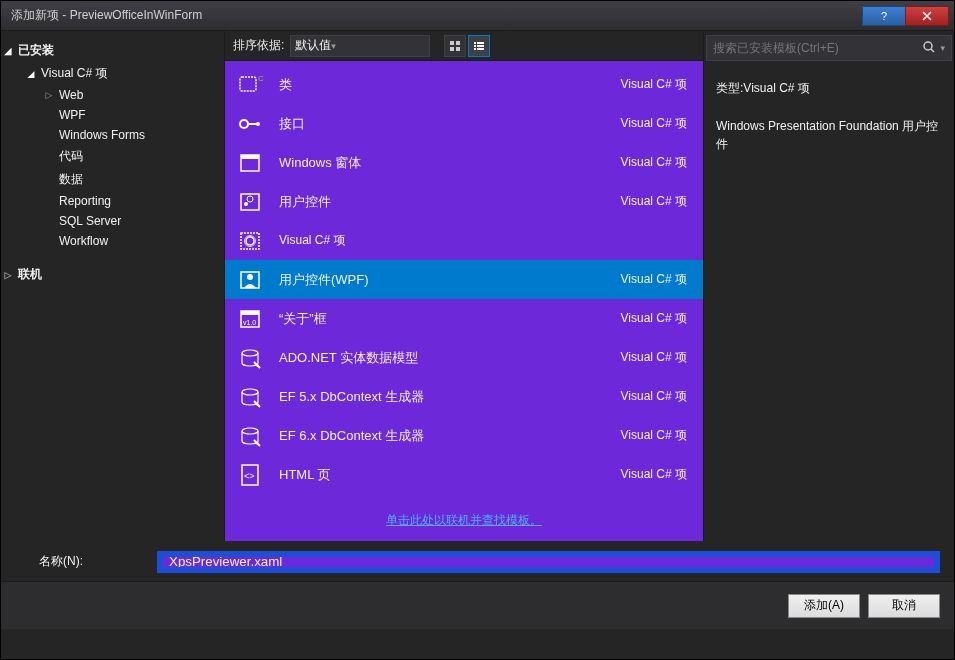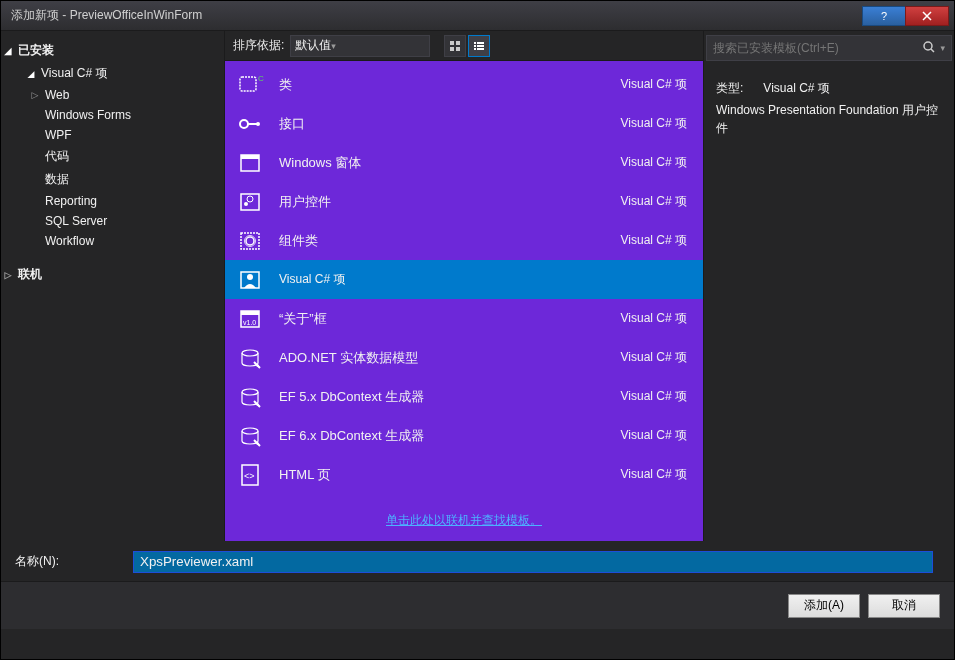--- a/index.html
+++ b/index.html
@@ -14,44 +14,44 @@
     .dialog-body { flex: 1; display: flex; flex-direction: column; background: #252526; }
     .top-row { display: flex; height: 510px; }
     .left-panel { width: 224px; background: #252526; border-right: 1px solid #1b1b1c; padding-top: 8px; }
     .tree-item { padding: 3px 0; cursor: pointer; color: #f1f1f1; display: flex; align-items: center; }
     .tree-arrow { width: 12px; display: inline-block; text-align: center; color: #999; font-size: 9px; }
     .tree-arrow.collapsed::before { content: "▷"; }
     .tree-arrow.expanded::before { content: "◢"; color: #fff; }
     .tree-label { padding-left: 4px; }
     .tree-l0 { padding-left: 1px; font-weight: bold; }
     .tree-l1 { padding-left: 24px; }
-    .tree-l2 { padding-left: 28px; }
+    .tree-l2 { padding-left: 42px; }
     .middle-panel { flex: 1; background: #6d28d9; display: flex; flex-direction: column; border-right: 1px solid #1b1b1c; }
     .toolbar { height: 30px; display: flex; align-items: center; padding: 0 8px; background: #252526; border-bottom: 1px solid #1b1b1c; gap: 6px; }
     .sort-label { color: #f1f1f1; }
     .sort-combo { background: #333337; border: 1px solid #3f3f46; color: #f1f1f1; padding: 2px 4px; width: 140px; height: 22px; display: flex; align-items: center; cursor: pointer; }
     .view-btns { display: flex; margin-left: 8px; gap: 2px; }
     .view-btn { width: 22px; height: 22px; display: flex; align-items: center; justify-content: center; background: #333337; border: 1px solid #3f3f46; cursor: pointer; }
     .view-btn.active { background: #3f3f46; border-color: #007acc; }
     .template-list { flex: 1; overflow-y: auto; padding: 4px 0; }
     .template-item { display: flex; align-items: center; height: 39px; padding: 0 10px; cursor: pointer; }
     .template-item.selected { background: #007acc; }
     .template-icon { width: 30px; height: 30px; display: flex; align-items: center; justify-content: center; margin-right: 14px; }
     .template-name { flex: 1; color: #f1f1f1; font-size: 13px; }
     .template-lang { color: #f1f1f1; font-size: 12px; padding-right: 6px; }
     .online-link { text-align: center; padding: 12px 0; }
     .online-link a { color: #4db2ff; text-decoration: underline; cursor: pointer; }
     .right-panel { width: 250px; background: #252526; padding-top: 4px; }
     .search-wrap { height: 26px; margin: 0 2px 10px; display: flex; align-items: center; background: #333337; border: 1px solid #3f3f46; padding: 0 6px; }
     .search-input { flex: 1; background: transparent; border: none; color: #f1f1f1; outline: none; font-size: 12px; }
     .desc-block { padding: 8px 12px; color: #f1f1f1; line-height: 1.5; }
-    .desc-type-line { display: flex; gap: 20px; margin-bottom: 4px; }
+    .desc-type-line { display: flex; gap: 0; margin-bottom: 20px; }
     .bottom-row { display: flex; align-items: center; height: 40px; padding: 0 14px; background: #252526; border-top: 1px solid transparent; }
-    .name-label { width: 118px; color: #f1f1f1; }
-    .name-input { flex: 1; background: #0369a1; border: 1px solid #1d4ed8; color: #f1f1f1; padding: 3px 6px; height: 22px; outline: none; max-width: 800px; }
+    .name-label { width: 118px; color: #f1f1f1; margin-left: 24px; }
+    .name-input { flex: 1; background: #6d28d9; border: 6px solid #1d4ed8; color: #f1f1f1; padding: 3px 6px; height: 22px; outline: none; max-width: 800px; }
     .button-row { height: 48px; display: flex; justify-content: flex-end; align-items: center; padding: 0 14px; gap: 8px; background: #2d2d30; border-top: 1px solid #1b1b1c; }
     .dlg-btn { width: 72px; height: 24px; background: linear-gradient(#f0f0f0, #dcdcdc); border: 1px solid #888; color: #000; cursor: pointer; font-size: 12px; }
     .search-icon-svg { width: 14px; height: 14px; }
   </style>
 </head>
 <body>
 
 <div class="window-frame">
   <div class="titlebar">
     <span class="titlebar-text">添加新项 - PreviewOfficeInWinForm</span>
@@ -77,25 +77,25 @@
             <div class="tree-item tree-l1">
               <span class="tree-arrow expanded"></span>
               <span class="tree-label">Visual C# 项</span>
             </div>
             <div class="tree-item tree-l2">
               <span class="tree-arrow collapsed"></span>
               <span class="tree-label">Web</span>
             </div>
             <div class="tree-item tree-l2">
               <span class="tree-arrow"></span>
+              <span class="tree-label">WPF</span>
+            </div>
+            <div class="tree-item tree-l2">
+              <span class="tree-arrow"></span>
               <span class="tree-label">Windows Forms</span>
-            </div>
-            <div class="tree-item tree-l2">
-              <span class="tree-arrow"></span>
-              <span class="tree-label">WPF</span>
             </div>
             <div class="tree-item tree-l2">
               <span class="tree-arrow"></span>
               <span class="tree-label">代码</span>
             </div>
             <div class="tree-item tree-l2">
               <span class="tree-arrow"></span>
               <span class="tree-label">数据</span>
             </div>
             <div class="tree-item tree-l2">
@@ -190,31 +190,31 @@
               <span class="template-lang">Visual C# 项</span>
             </div>
             <div class="template-item">
               <span class="template-icon">
                 <svg width="28" height="28" viewBox="0 0 28 28">
                   <rect x="5" y="6" width="18" height="16" fill="none" stroke="#fff" stroke-width="1.5" stroke-dasharray="2 1"></rect>
                   <circle cx="14" cy="14" r="4" fill="none" stroke="#fff" stroke-width="1.5"></circle>
                   <circle cx="14" cy="14" r="5.5" fill="none" stroke="#fff" stroke-width="0.8"></circle>
                 </svg>
               </span>
-              <span class="template-name">组件类</span>
               <span class="template-lang">Visual C# 项</span>
             </div>
             <div class="template-item selected">
               <span class="template-icon">
                 <svg width="28" height="28" viewBox="0 0 28 28">
                   <rect x="5" y="6" width="18" height="16" fill="none" stroke="#fff" stroke-width="1.5"></rect>
                   <circle cx="14" cy="11" r="3" fill="#fff"></circle>
                   <path d="M8 22 Q14 14 20 22" fill="#fff"></path>
                 </svg>
               </span>
+              <span class="template-name">用户控件(WPF)</span>
               <span class="template-lang">Visual C# 项</span>
             </div>
             <div class="template-item">
               <span class="template-icon">
                 <svg width="28" height="28" viewBox="0 0 28 28">
                   <rect x="5" y="6" width="18" height="16" fill="none" stroke="#fff" stroke-width="1.5"></rect>
                   <rect x="5" y="6" width="18" height="4" fill="#fff"></rect>
                   <text x="7" y="20" font-size="7" fill="#fff">v1.0</text>
                 </svg>
               </span>

